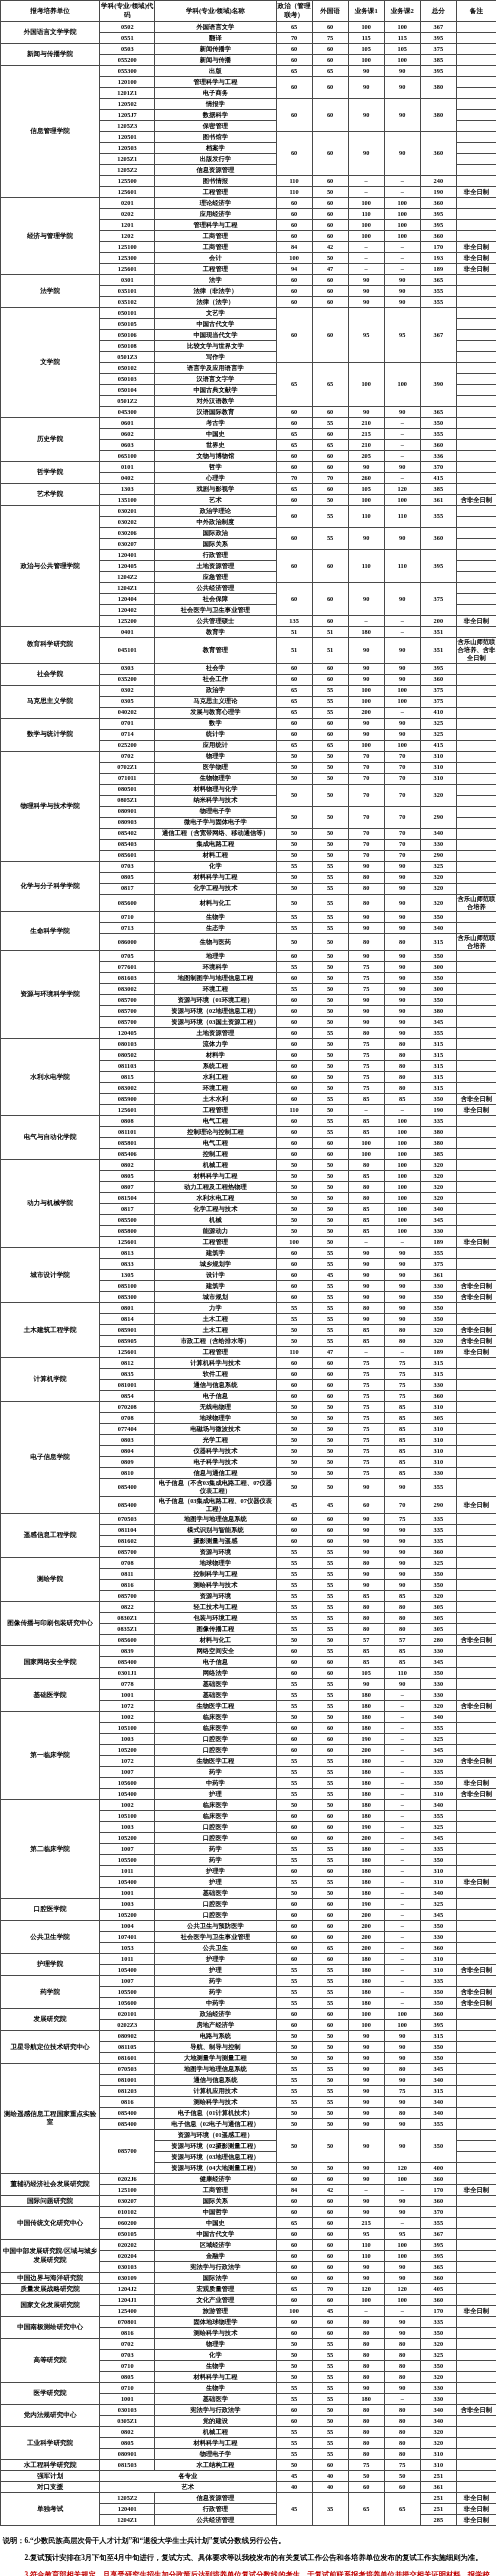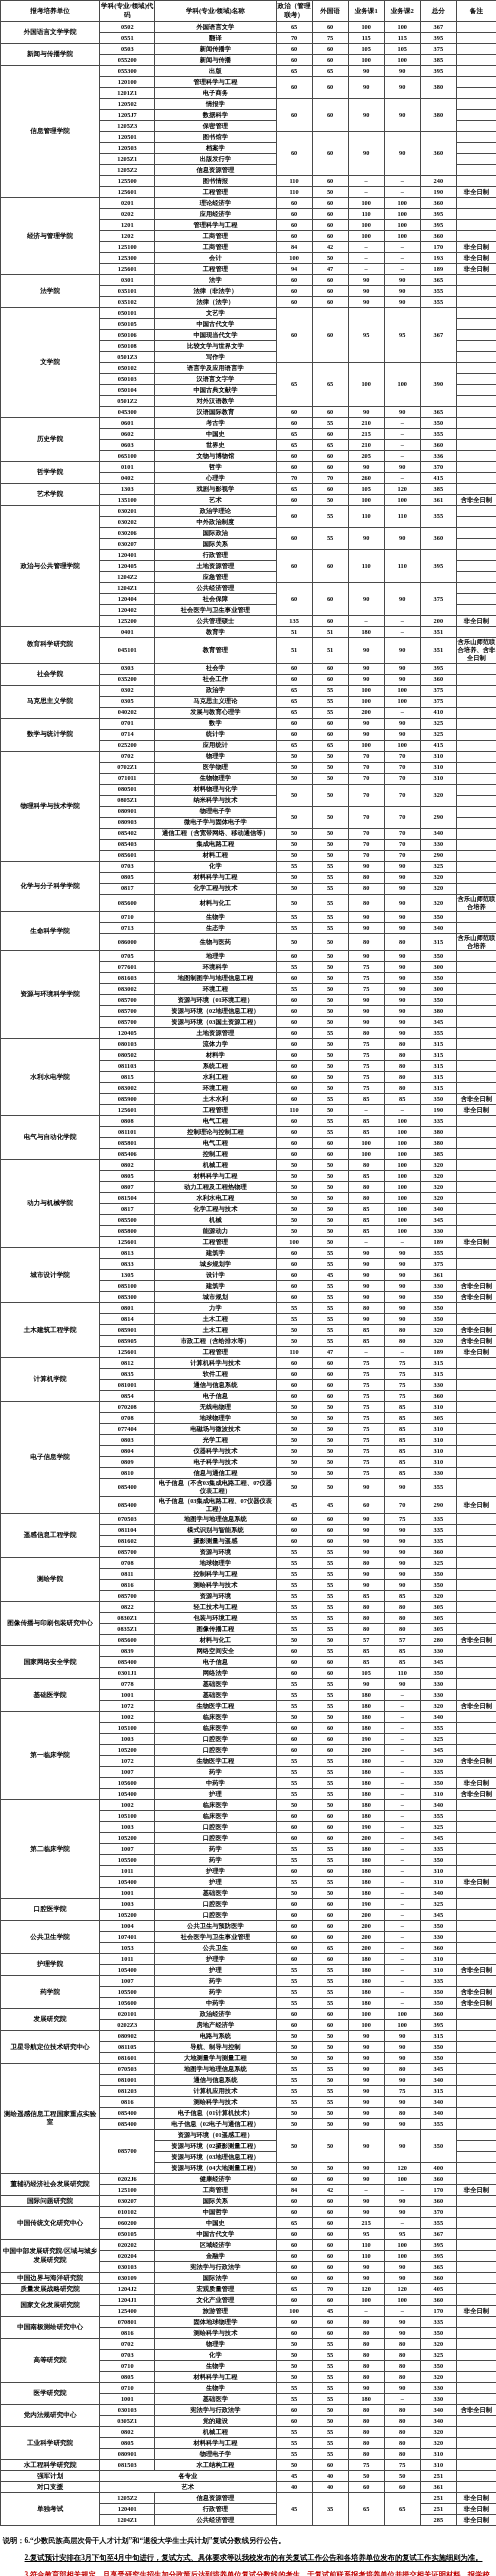--- a/index.html
+++ b/index.html
@@ -5,21 +5,21 @@
   html,body{margin:0;padding:0;background:#ffffff;}
   body{width:497px;font-family:"Liberation Serif","DejaVu Serif",serif;color:#000;}
   table[data-name="score-table"]{border-collapse:collapse;width:497px;table-layout:fixed;border:1.3px solid #3a3a3a;}
   th,td{border:0.7px solid #4a4a4a;text-align:center;vertical-align:middle;
         font-size:6.3px;font-weight:bold;padding:0 0.7px;line-height:1.3;height:10px;word-break:break-all;}
   thead th{font-size:6.6px;height:20px;background:#fff;}
   tr.sec-start td{border-top:1.3px solid #3a3a3a;}
   td.college{font-size:6.6px;}
   .notes{padding:4px 4px 6.6px 2.7px;font-size:7.3px;font-weight:bold;line-height:1.5;}
   .note{margin:6px 0;}
-  .note.indent{text-indent:3em;text-decoration:underline;}
+  .note.indent{text-indent:3em;}
   .note.red{color:#c00000;}
 </style>
 </head>
 <body>
 
 <div data-name="page">
   <table data-name="score-table">
     <colgroup>
       <col style="width:99px">
         <col style="width:55px">

